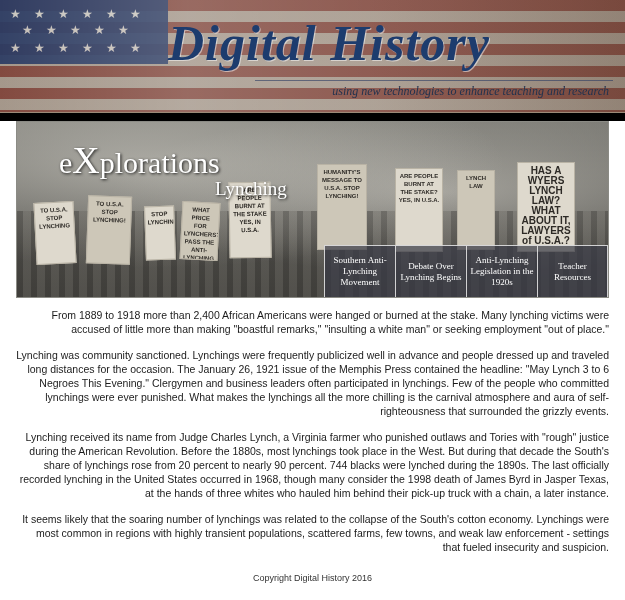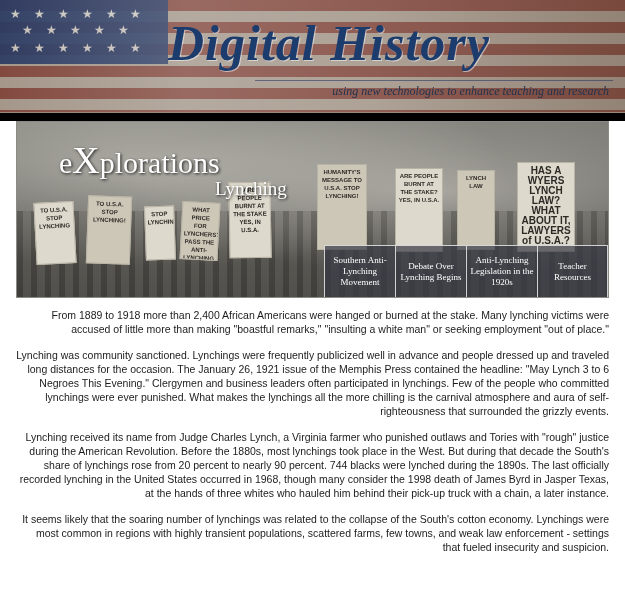--- a/index.html
+++ b/index.html
@@ -300,14 +300,15 @@
       </div>
     </div>
 
     <div class="body-text">
       <p>From 1889 to 1918 more than 2,400 African Americans were hanged or burned at the stake. Many lynching victims were accused of little more than making "boastful remarks," "insulting a white man" or seeking employment "out of place."</p>
       <p>Lynching was community sanctioned. Lynchings were frequently publicized well in advance and people dressed up and traveled long distances for the occasion. The January 26, 1921 issue of the Memphis Press contained the headline: "May Lynch 3 to 6 Negroes This Evening." Clergymen and business leaders often participated in lynchings. Few of the people who committed lynchings were ever punished. What makes the lynchings all the more chilling is the carnival atmosphere and aura of self-righteousness that surrounded the grizzly events.</p>
       <p>Lynching received its name from Judge Charles Lynch, a Virginia farmer who punished outlaws and Tories with "rough" justice during the American Revolution. Before the 1880s, most lynchings took place in the West. But during that decade the South's share of lynchings rose from 20 percent to nearly 90 percent. 744 blacks were lynched during the 1890s. The last officially recorded lynching in the United States occurred in 1968, though many consider the 1998 death of James Byrd in Jasper Texas, at the hands of three whites who hauled him behind their pick-up truck with a chain, a later instance.</p>
       <p>It seems likely that the soaring number of lynchings was related to the collapse of the South's cotton economy. Lynchings were most common in regions with highly transient populations, scattered farms, few towns, and weak law enforcement - settings that fueled insecurity and suspicion.</p>
     </div>
 
+    <div class="copyright">Copyright Digital History 2016</div>
   </div>
 </div>
 
 </body></html>

